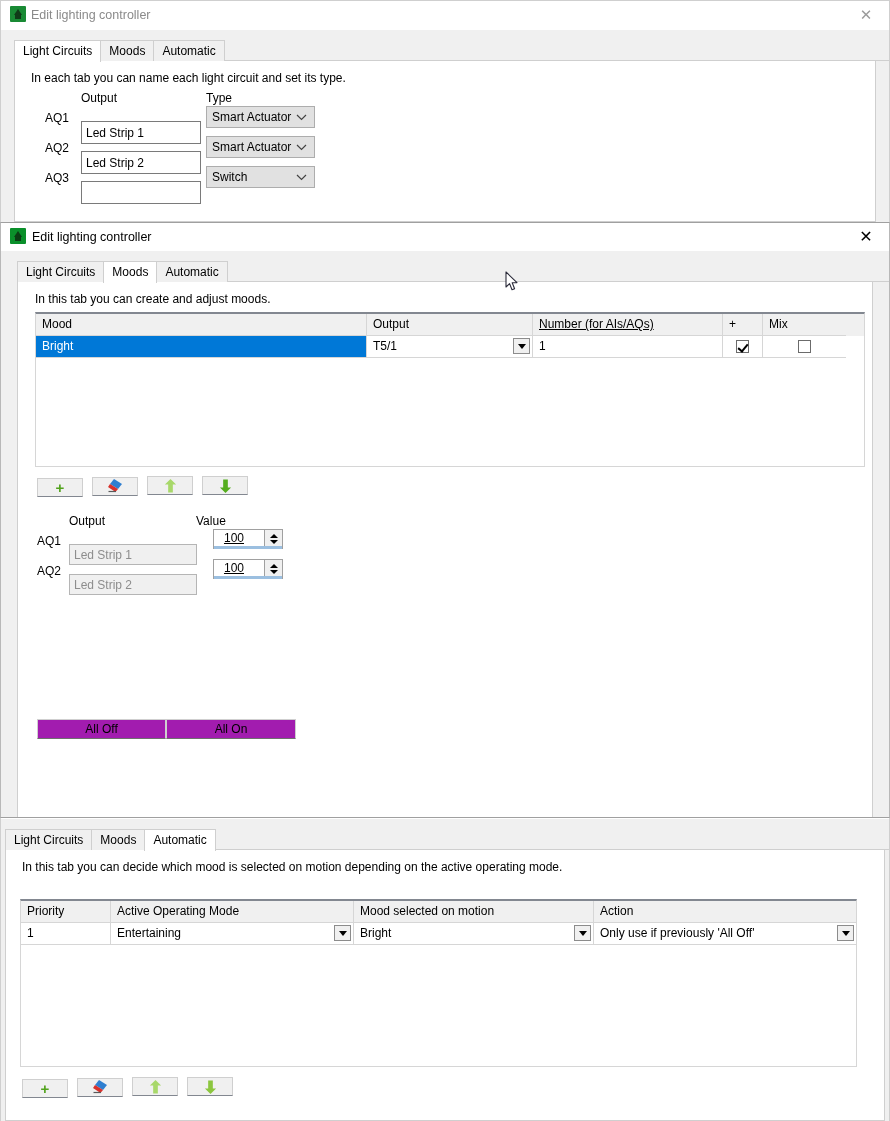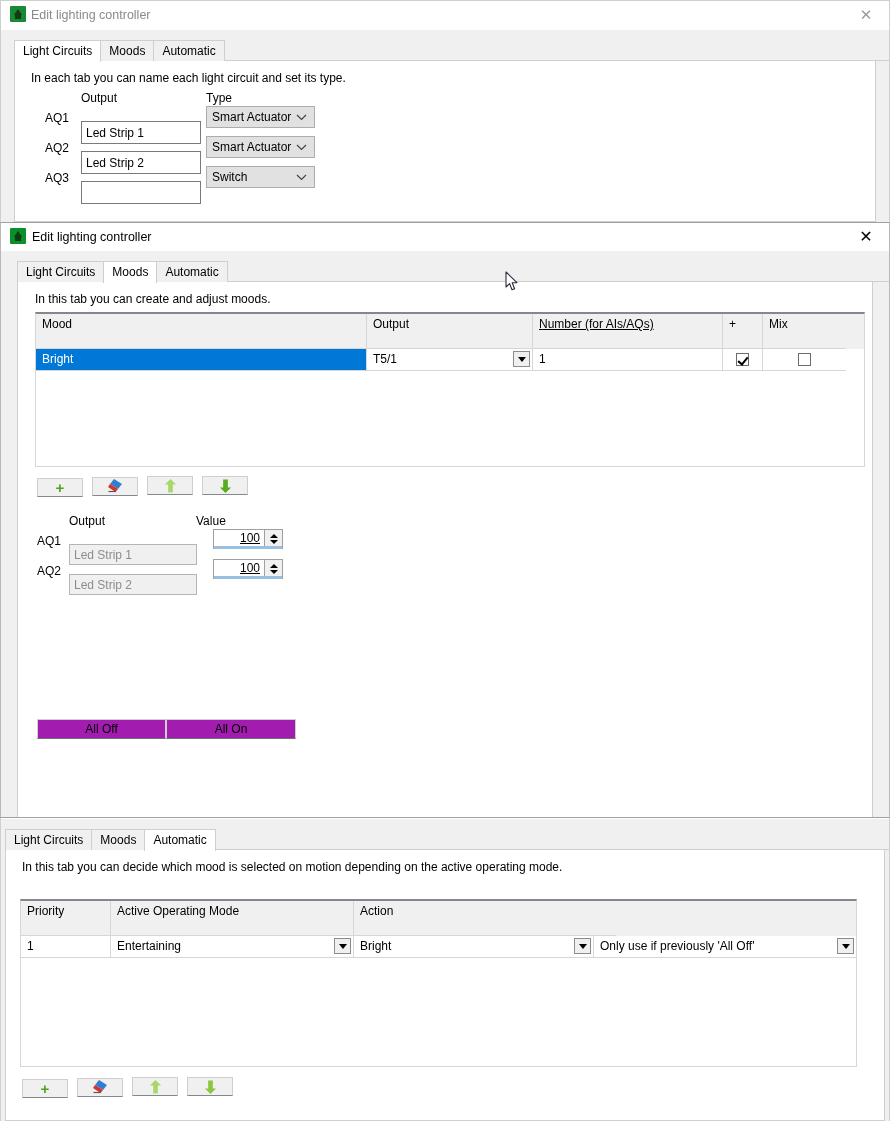--- a/index.html
+++ b/index.html
@@ -113,21 +113,21 @@
     color:#000; font-size:16px;
   }
   .win2 .win-body { top:27px; }
 
   
   .grid {
     position:absolute; background:#ffffff;
     border:1px solid #d6d6d6;
     border-top:2px solid #828790;
   }
-  .grid-header { display:flex; height:35px; background:#f0f0f0; }
+  .grid-header { display:flex; height:22px; background:#f0f0f0; }
   .gh {
     border-right:1px solid #d6d6d6; border-bottom:1px solid #d6d6d6;
     background:#f0f0f0; font-size:12px; color:#000;
     padding-left:6px; line-height:20px; overflow:hidden; white-space:nowrap;
   }
   .grow { display:flex; height:22px; }
   .gc {
     border-right:1px solid #d6d6d6; border-bottom:1px solid #d6d6d6;
     font-size:12px; color:#000; padding-left:6px; line-height:21px;
     overflow:hidden; white-space:nowrap; position:relative; background:#ffffff;
@@ -165,21 +165,21 @@
   .flatbtn {
     height:20px; background:#a21caf; border:1px solid #cfcfcf;
     border-bottom:1px solid #6f6f6f;
     font-size:12px; color:#000; display:flex; align-items:center; justify-content:center;
   }
 
   
   .spin { position:relative; display:flex; width:70px; height:20px; }
   .spin .fld {
     flex:1; border:1px solid #a0a0a0; background:#fff; position:relative;
-    font-size:12px; color:#000; text-align:right; line-height:17px; padding-right:4px;
+    font-size:12px; color:#000; text-align:right; line-height:17px; padding-right:20px;
     text-decoration: underline;
   }
   .spin .bar {
     position:absolute; left:1px; right:1px; bottom:0px; height:3px; background:#9bbfe0;
   }
   .spin .btns {
     width:18px; border:1px solid #a0a0a0; border-left:none; background:#f0f0f0;
     display:flex; flex-direction:column; align-items:center; justify-content:center;
   }
   .spin .btns .u { width:0;height:0;border-left:4px solid transparent;border-right:4px solid transparent;border-bottom:4px solid #000; margin-bottom:2px;}
@@ -373,20 +373,21 @@
         <div class="tab">Light Circuits</div><div class="tab">Moods</div><div class="tab active">Automatic</div>
       </div>
 
       <div class="tabpanel" style="left:4px; right:4px; top:31px; bottom:0;">
         <div class="hint" style="position:absolute; left:16px; top:10px;">In this tab you can decide which mood is selected on motion depending on the active operating mode.</div>
 
         <div class="grid" style="left:14px; top:49px; width:837px; height:168px;">
           <div class="grid-header">
             <div class="gh" style="width:90px;">Priority</div>
             <div class="gh" style="width:243px;">Active Operating Mode</div>
+            <div class="gh" style="width:240px;">Mood selected on motion</div>
             <div class="gh" style="width:262px; border-right:none;">Action</div>
           </div>
           <div class="grow">
             <div class="gc" style="width:90px;">1</div>
             <div class="gc" style="width:243px;">
               <span>Entertaining</span>
               <span class="cellcombo">
                   <span class="tri"></span>
                 </span>
             </div>

